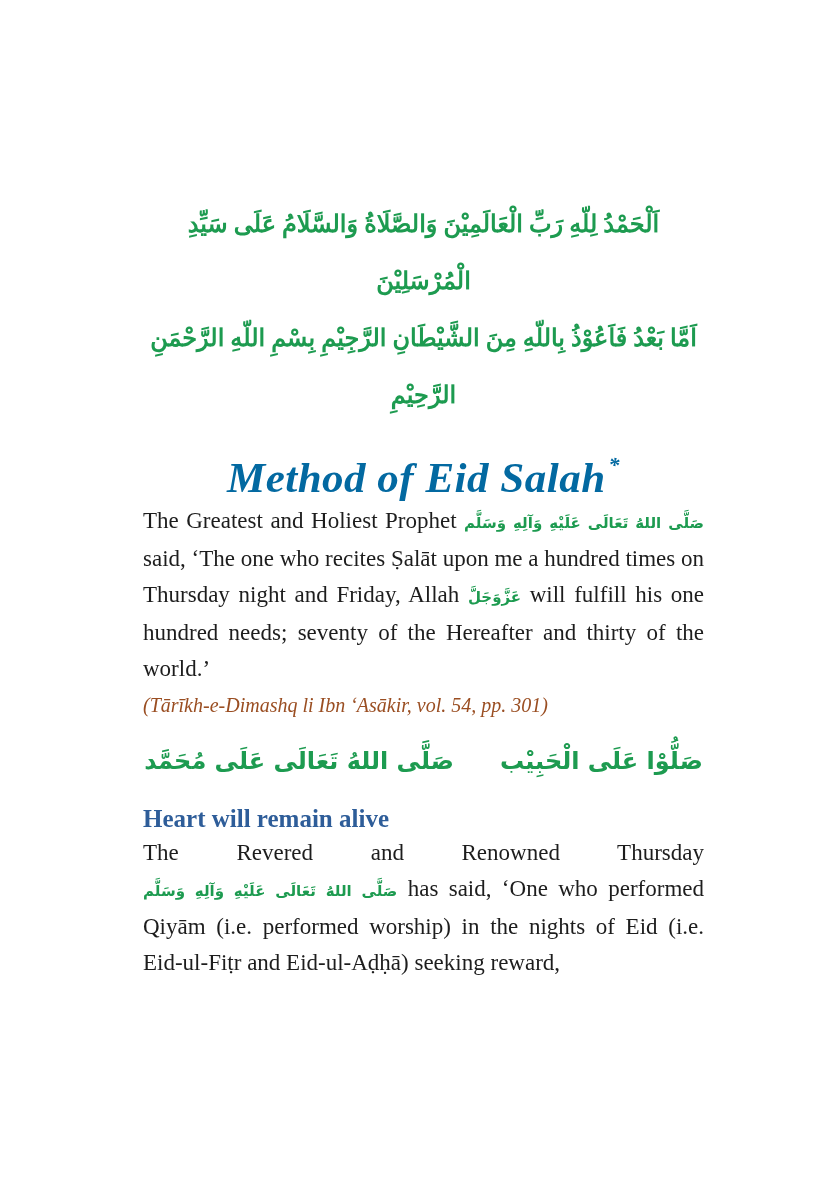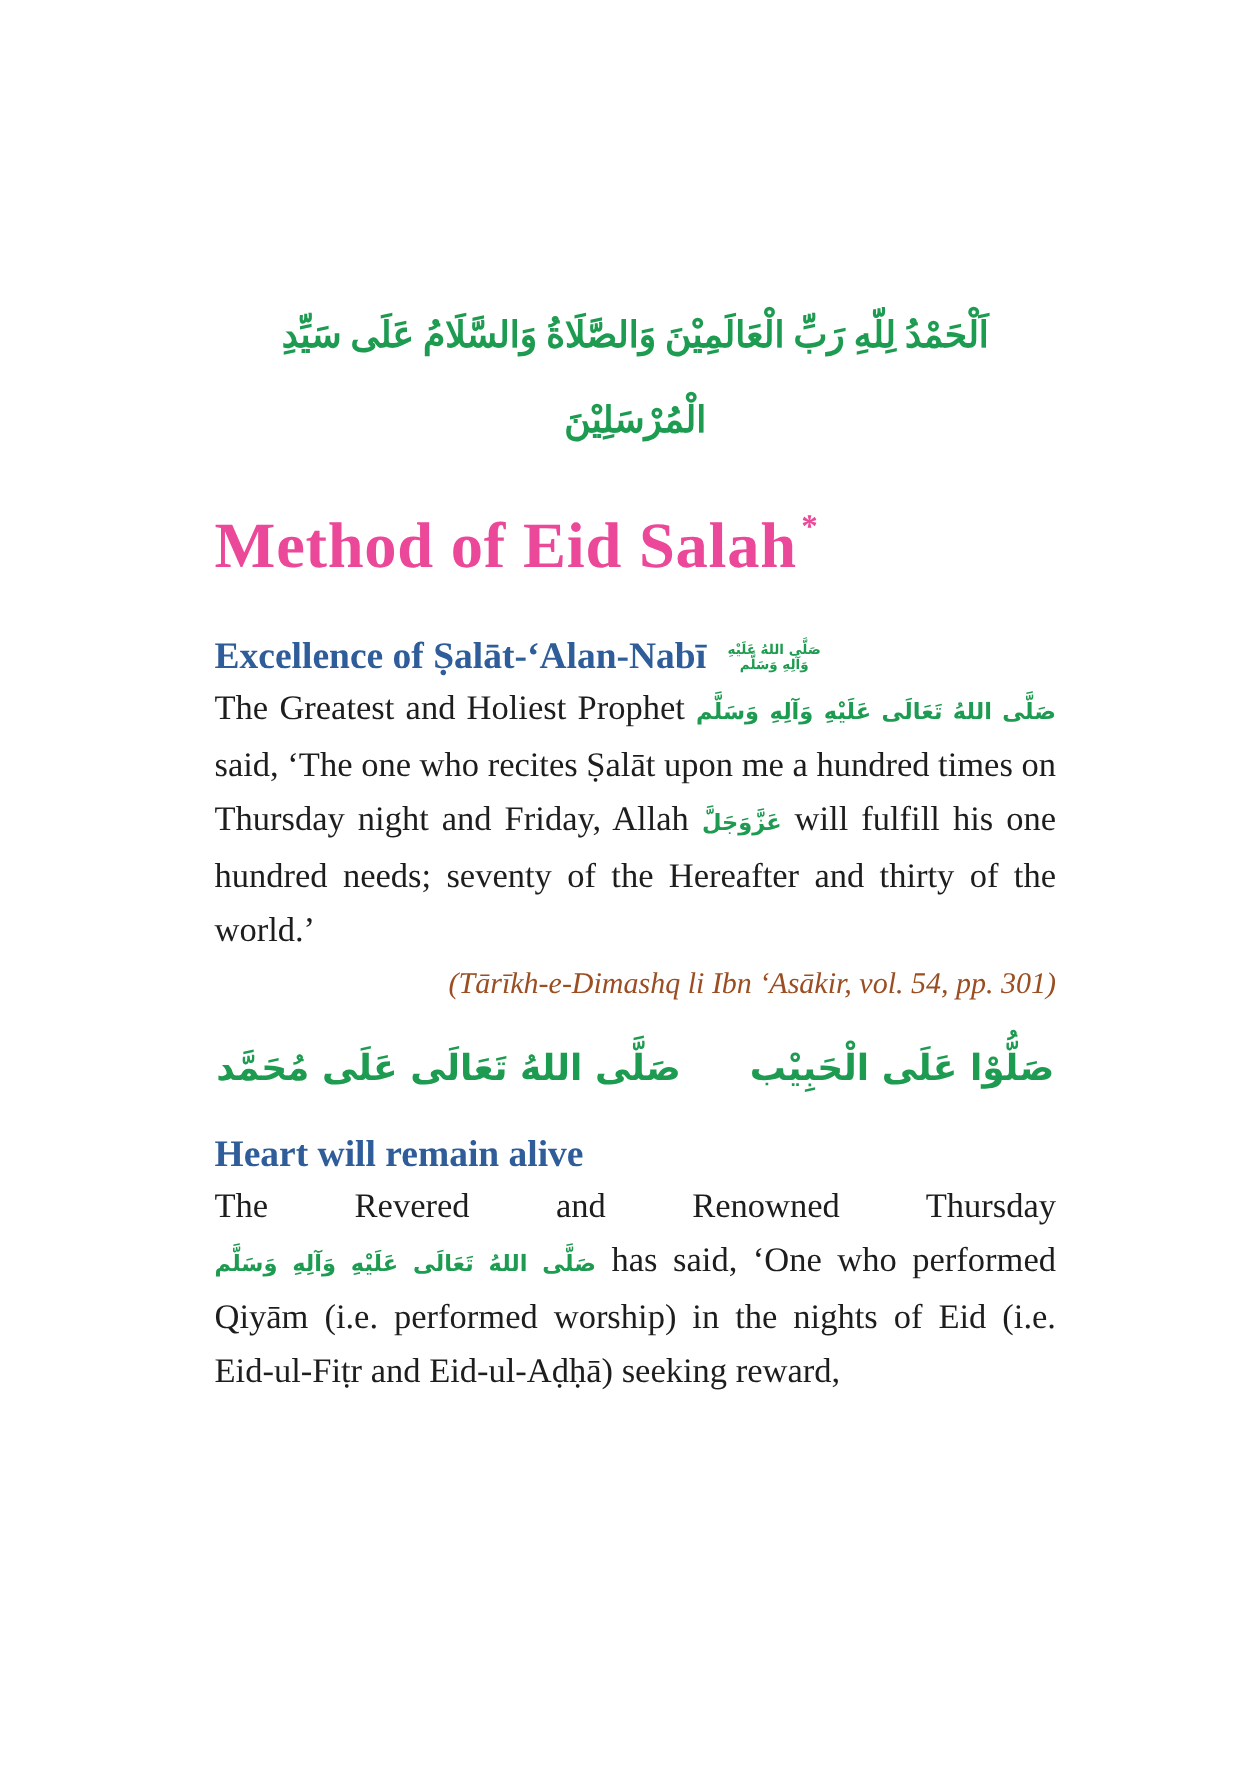--- a/index.html
+++ b/index.html
@@ -24,26 +24,27 @@
   }
   .ar-line {
     font-size: 24px;
     line-height: 57px;
     font-weight: bold;
     font-family: Liberation Serif, serif;
   }
   
   .title {
     margin-top: 16px;
-    text-align: left;
+    text-align: center;
     font-size: 43px;
     font-weight: bold;
-    color: #ec4899;
+    color: #0369a1;
     line-height: 50px;
     letter-spacing: 0.5px;
+    font-style: italic;
   }
   .title sup {
     font-size: 22px;
     vertical-align: 20px;
     margin-left: 3px;
   }
   
   .body {
     font-size: 23px;
     line-height: 36px;
@@ -75,21 +76,20 @@
     text-align: center;
     color: #1d9b50;
     font-family: "DejaVu Sans", sans-serif;
     font-weight: bold;
     line-height: 10px;
   }
   .emblem-line { display: block; font-size: 9px; }
   
   .citation {
     margin-top: 4px;
-    text-align: right;
     font-style: italic;
     font-size: 20px;
     line-height: 28px;
     color: #9a4e22;
   }
   
   .salat {
     margin-top: 20px;
     display: flex;
     justify-content: center;
@@ -102,32 +102,26 @@
   }
 </style>
 </head>
 <body>
 
 <div class="page">
   <div class="content">
 
     <div class="arabic-header" dir="rtl">
       <div class="ar-line">اَلْحَمْدُ لِلّهِ رَبِّ الْعَالَمِيْنَ وَالصَّلَاةُ وَالسَّلَامُ عَلَى سَيِّدِ الْمُرْسَلِيْنَ</div>
+      <div class="ar-line">اَمَّا بَعْدُ فَاَعُوْذُ بِاللّهِ مِنَ الشَّيْطَانِ الرَّجِيْمِ بِسْمِ اللّهِ الرَّحْمَنِ الرَّحِيْمِ</div>
     </div>
 
     <h1 class="title"><span>Method of Eid Salah</span><sup>*</sup></h1>
 
 
-    <h2 class="section-heading">
-      <span>Excellence of Ṣalāt-‘Alan-Nabī</span>
-      <span class="emblem">
-        <span class="emblem-line">صَلَّى اللهُ عَلَيْهِ</span>
-        <span class="emblem-line">وَآلِهِ وَسَلَّم</span>
-      </span>
-    </h2>
 
     <p class="body after-heading">
       <span>The Greatest and Holiest Prophet</span>
       <span class="ar-inline" dir="rtl">صَلَّى اللهُ تَعَالَى عَلَيْهِ وَآلِهِ وَسَلَّم</span>
       <span>said, ‘The one who recites Ṣalāt upon me a hundred times on Thursday night and Friday, Allah</span>
       <span class="ar-inline" dir="rtl">عَزَّوَجَلَّ</span>
       <span>will fulfill his one hundred needs; seventy of the Hereafter and thirty of the world.’</span>
     </p>
 
     <div class="citation">(Tārīkh-e-Dimashq li Ibn ‘Asākir, vol. 54, pp. 301)</div>

